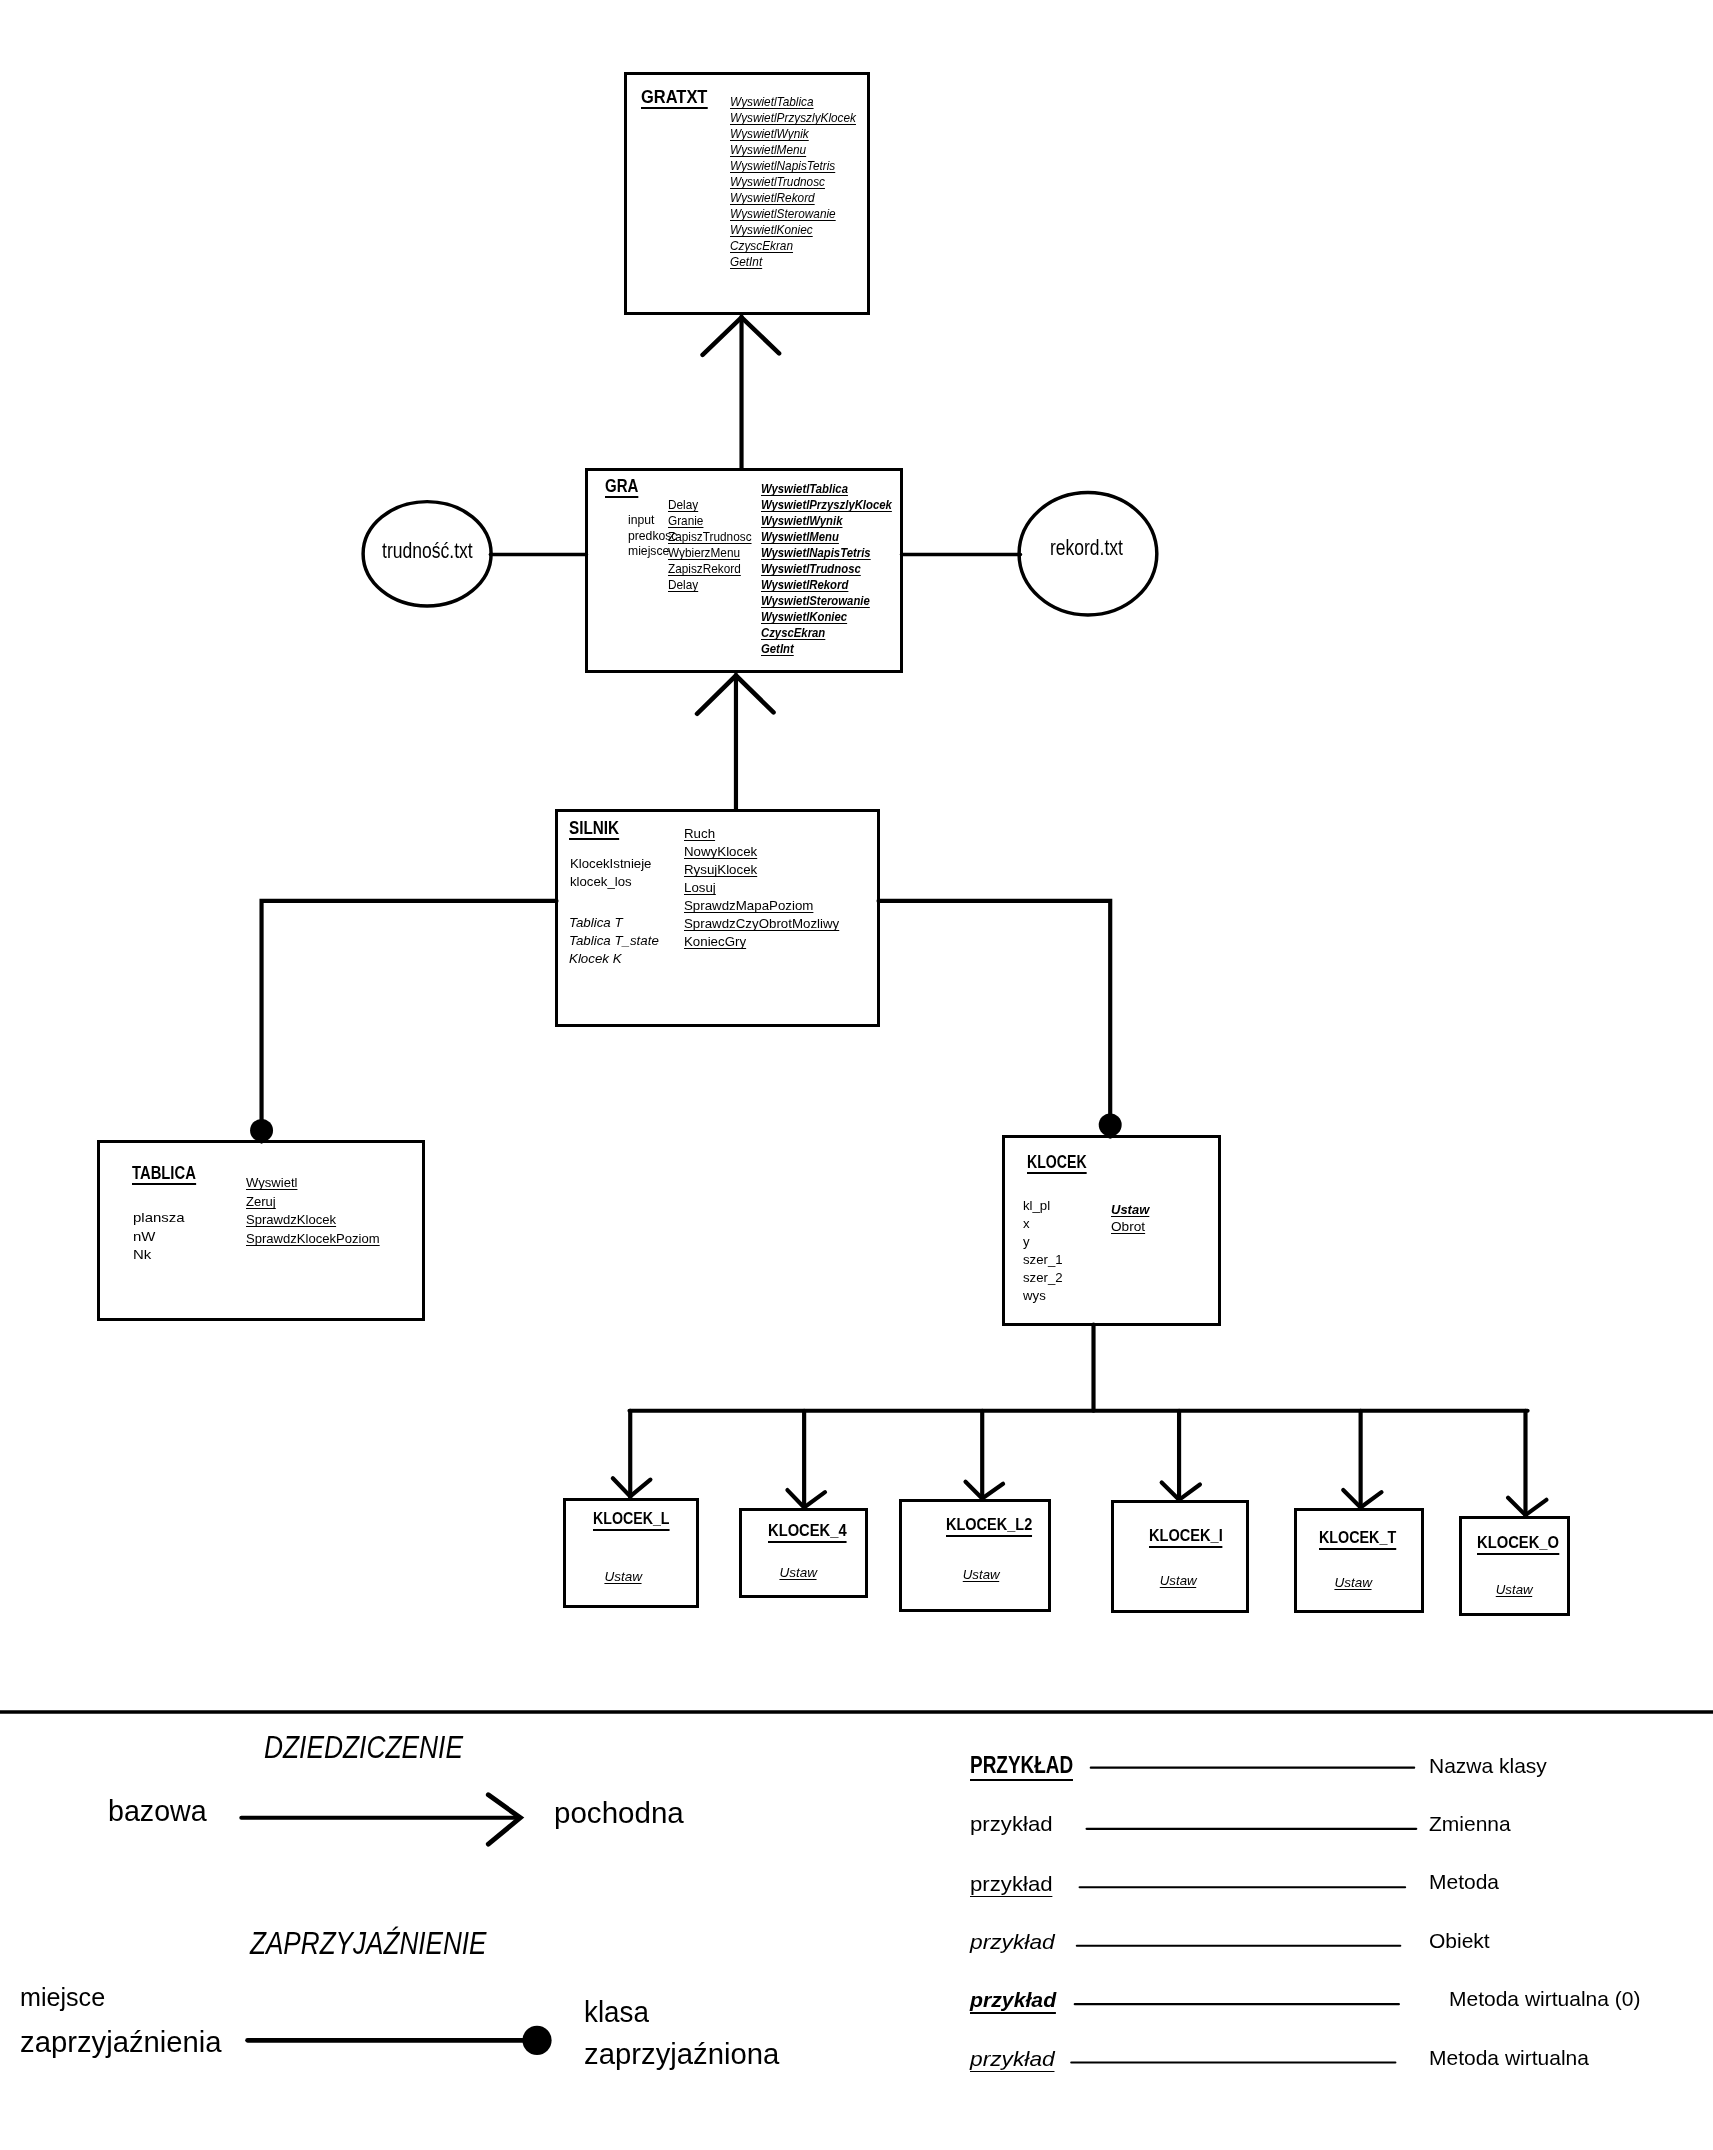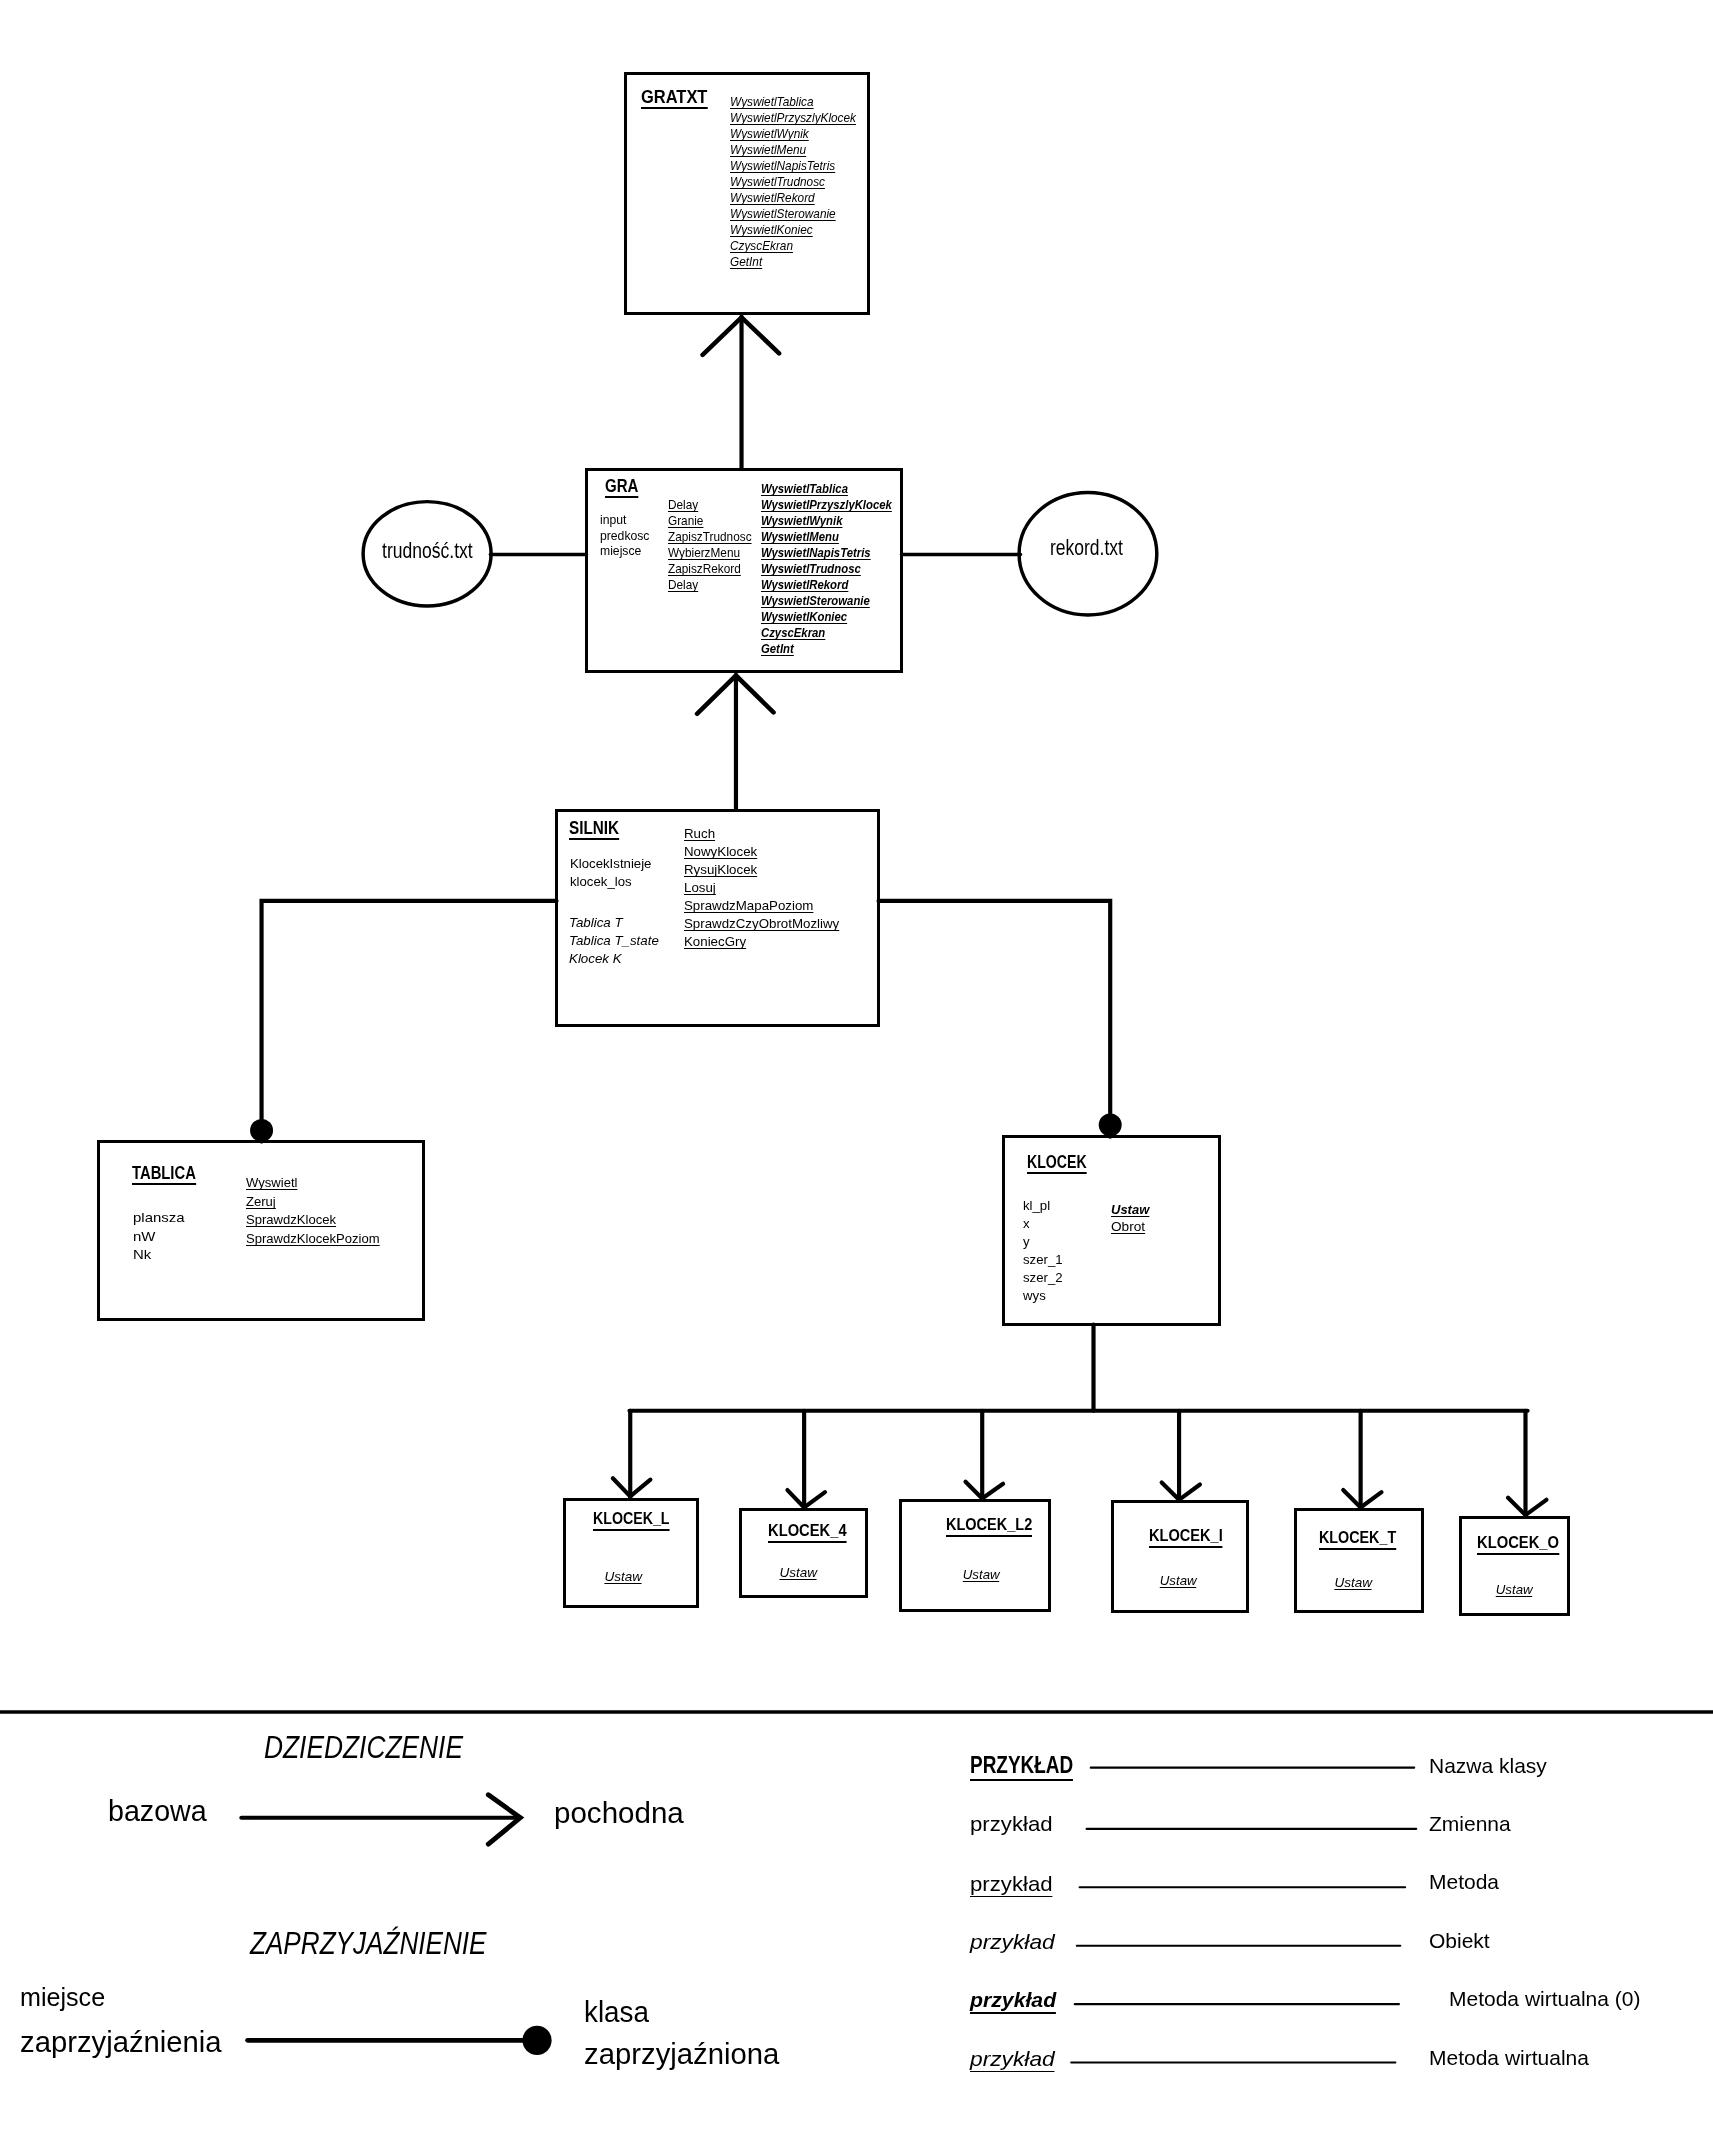--- a/index.html
+++ b/index.html
@@ -79,21 +79,21 @@
     <div class="m-virp">WyswietlWynik</div>
     <div class="m-virp">WyswietlMenu</div>
     <div class="m-virp">WyswietlNapisTetris</div>
     <div class="m-virp">WyswietlTrudnosc</div>
     <div class="m-virp">WyswietlRekord</div>
     <div class="m-virp">WyswietlSterowanie</div>
     <div class="m-virp">WyswietlKoniec</div>
     <div class="m-virp">CzyscEkran</div>
     <div class="m-virp">GetInt</div>
   </div>
-  <div class="col" style="left:600px;top:513px;line-height:15.7px;transform:scaleX(0.9830);transform-origin:0 0;">
+  <div class="col" style="left:628px;top:513px;line-height:15.7px;transform:scaleX(0.9830);transform-origin:0 0;">
     <div class="m-var">input</div>
     <div class="m-var">predkosc</div>
     <div class="m-var">miejsce</div>
   </div>
   <div class="col" style="left:668px;top:497px;line-height:16px;transform:scaleX(0.9526);transform-origin:0 0;">
     <div class="m-met">Delay</div>
     <div class="m-met">Granie</div>
     <div class="m-met">ZapiszTrudnosc</div>
     <div class="m-met">WybierzMenu</div>
     <div class="m-met">ZapiszRekord</div>

